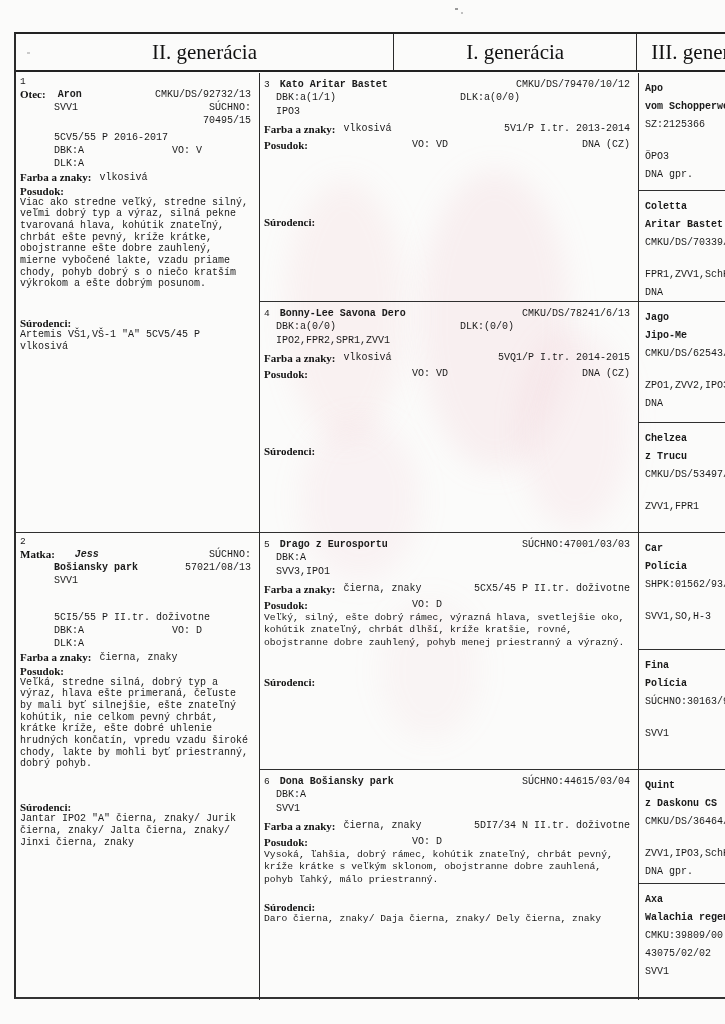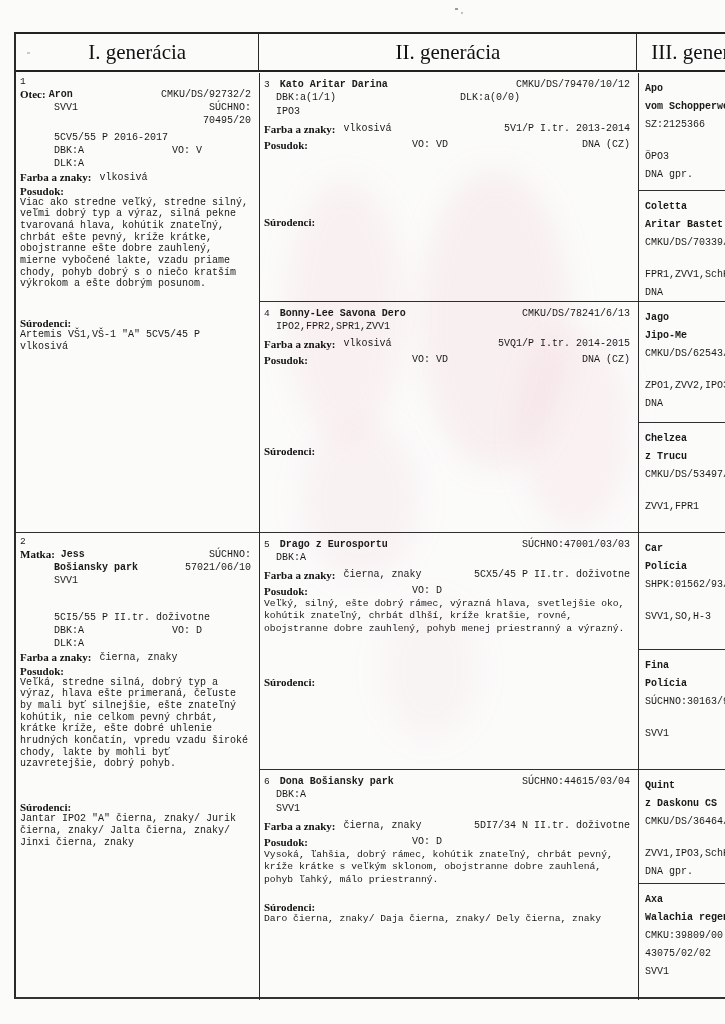--- a/index.html
+++ b/index.html
@@ -67,40 +67,40 @@
 <div class="wm" style="left:520px;top:330px;width:110px;height:200px;background:rgba(233,160,172,0.10);"></div>
 <div class="wm" style="left:300px;top:420px;width:120px;height:160px;background:rgba(233,160,172,0.09);"></div>
 <div class="wm" style="left:380px;top:600px;width:100px;height:140px;background:rgba(233,160,172,0.07);"></div>
 <div class="speck" style="left:455px;top:8px;width:3px;height:2px;"></div>
 <div class="speck" style="left:461px;top:12px;width:2px;height:2px;opacity:.6;"></div>
 <div class="speck" style="left:27px;top:52px;width:3px;height:2px;opacity:.5;"></div>
 
 <div class="sheet">
 
   <div class="hdr">
+    <div class="hcell h2">II. generácia</div>
     <div class="hcell h1">I. generácia</div>
-    <div class="hcell h2">II. generácia</div>
     <div class="hcell h3">III. generácia</div>
   </div>
 
   <div class="col colA">
 
     <div class="cell" style="height:460px;">
       <div class="num mono">1</div>
       <div class="row">
         <span class="lbl">Otec:</span>
-        <span class="mono b" style="margin-left:3px;">Aron</span>
-        <span class="mono rt">CMKU/DS/92732/2</span>
+        <span class="mono b" style="margin-left:12px;">Aron</span>
+        <span class="mono rt">CMKU/DS/92732/13</span>
       </div>
       <div class="row ind">
         <span class="mono">SVV1</span>
         <span class="mono rt">SÚCHNO:</span>
       </div>
       <div class="row">
-          <span class="mono rt">70495/20</span>
+          <span class="mono rt">70495/15</span>
         </div>
       <div class="row ind" style="margin-top:4px;">
           <span class="mono">5CV5/55 P 2016-2017</span>
         </div>
       <div class="row ind">
         <span class="mono">DBK:A</span>
         <span class="mono vo1">VO: V</span>
       </div>
       <div class="row ind">
           <span class="mono">DLK:A</span>
@@ -114,59 +114,59 @@
       <div style="margin-top:26px;">
         <div class="lbl plbl">Súrodenci:</div>
         <div class="posu">Artemis VŠ1,VŠ-1 "A" 5CV5/45 P vlkosivá</div>
       </div>
     </div>
 
     <div class="cell" style="height:467px;">
       <div class="num mono">2</div>
       <div class="row">
         <span class="lbl">Matka:</span>
-        <span class="mono b" style="margin-left:6px;">Jess</span>
+        <span class="mono b" style="margin-left:20px;font-style:italic;">Jess</span>
         <span class="mono rt">SÚCHNO:</span>
       </div>
       <div class="row ind">
         <span class="mono b">Bošiansky park</span>
-        <span class="mono rt">57021/06/10</span>
+        <span class="mono rt">57021/08/13</span>
       </div>
       <div class="row ind">
           <span class="mono">SVV1</span>
         </div>
       <div class="row ind" style="margin-top:24px;">
           <span class="mono">5CI5/55 P II.tr. doživotne</span>
         </div>
       <div class="row ind">
         <span class="mono">DBK:A</span>
         <span class="mono vo1">VO: D</span>
       </div>
       <div class="row ind">
           <span class="mono">DLK:A</span>
         </div>
       <div class="row" style="margin-top:1px;">
         <span class="lbl">Farba a znaky:</span>
         <span class="mono" style="margin-left:8px;">čierna, znaky</span>
       </div>
       <div class="lbl plbl">Posudok:</div>
-      <div class="posu">Veľká, stredne silná, dobrý typ a výraz, hlava ešte primeraná, čeľuste by mali byť silnejšie, ešte znateľný kohútik, nie celkom pevný chrbát, krátke kríže, ešte dobré uhlenie hrudných končatín, vpredu vzadu široké chody, lakte by mohli byť uzavretejšie, dobrý pohyb.</div>
+      <div class="posu">Veľká, stredne silná, dobrý typ a výraz, hlava ešte primeraná, čeľuste by mali byť silnejšie, ešte znateľný kohútik, nie celkom pevný chrbát, krátke kríže, ešte dobré uhlenie hrudných končatín, vpredu vzadu široké chody, lakte by mohli byť priestranný, dobrý pohyb.</div>
       <div style="margin-top:30px;">
         <div class="lbl plbl">Súrodenci:</div>
         <div class="posu">Jantar IPO2 "A" čierna, znaky/ Jurik čierna, znaky/ Jalta čierna, znaky/ Jinxi čierna, znaky</div>
       </div>
     </div>
   </div>
 
   <div class="col colB">
 
     <div class="cell" style="height:229px;">
       <div class="g2row1">
         <span class="mono g2num">3</span>
-        <span class="mono b">Kato Aritar Darina</span>
+        <span class="mono b">Kato Aritar Bastet</span>
         <span class="mono rt">CMKU/DS/79470/10/12</span>
       </div>
       <div class="g2r g2ind">
         <span class="mono">DBK:a(1/1)</span>
         <span class="mono dlk">DLK:a(0/0)</span>
       </div>
       <div class="g2r g2ind">
           <span class="mono">IPO3</span>
         </div>
       <div class="g2r" style="margin-top:3px;">
@@ -186,20 +186,24 @@
       </div>
     </div>
 
     <div class="cell" style="height:231px;">
       <div class="g2row1">
         <span class="mono g2num">4</span>
         <span class="mono b">Bonny-Lee Savona Dero</span>
         <span class="mono rt">CMKU/DS/78241/6/13</span>
       </div>
       <div class="g2r g2ind">
+        <span class="mono">DBK:a(0/0)</span>
+        <span class="mono dlk">DLK:(0/0)</span>
+      </div>
+      <div class="g2r g2ind">
           <span class="mono">IPO2,FPR2,SPR1,ZVV1</span>
         </div>
       <div class="g2r" style="margin-top:3px;">
         <span class="lbl">Farba a znaky:</span>
         <span class="mono" style="margin-left:8px;">vlkosivá</span>
         <span class="mono rt">5VQ1/P I.tr. 2014-2015</span>
       </div>
       <div class="g2r" style="margin-top:2px;">
         <span class="lbl">Posudok:</span>
         <span class="mono vo2">VO: VD</span>
@@ -215,20 +219,23 @@
     <div class="cell" style="height:237px;">
       <div class="g2row1">
         <span class="mono g2num">5</span>
         <span class="mono b">Drago z Eurosportu</span>
         <span class="mono rt">SÚCHNO:47001/03/03</span>
       </div>
       <div class="g2r g2ind">
         <span class="mono">DBK:A</span>
         <span class="mono dlk"></span>
       </div>
+      <div class="g2r g2ind">
+          <span class="mono">SVV3,IPO1</span>
+        </div>
       <div class="g2r" style="margin-top:3px;">
         <span class="lbl">Farba a znaky:</span>
         <span class="mono" style="margin-left:8px;">čierna, znaky</span>
         <span class="mono rt">5CX5/45 P II.tr. doživotne</span>
       </div>
       <div class="g2r" style="margin-top:2px;">
         <span class="lbl">Posudok:</span>
         <span class="mono vo2">VO: D</span>
         <span class="mono rt"></span>
       </div>

